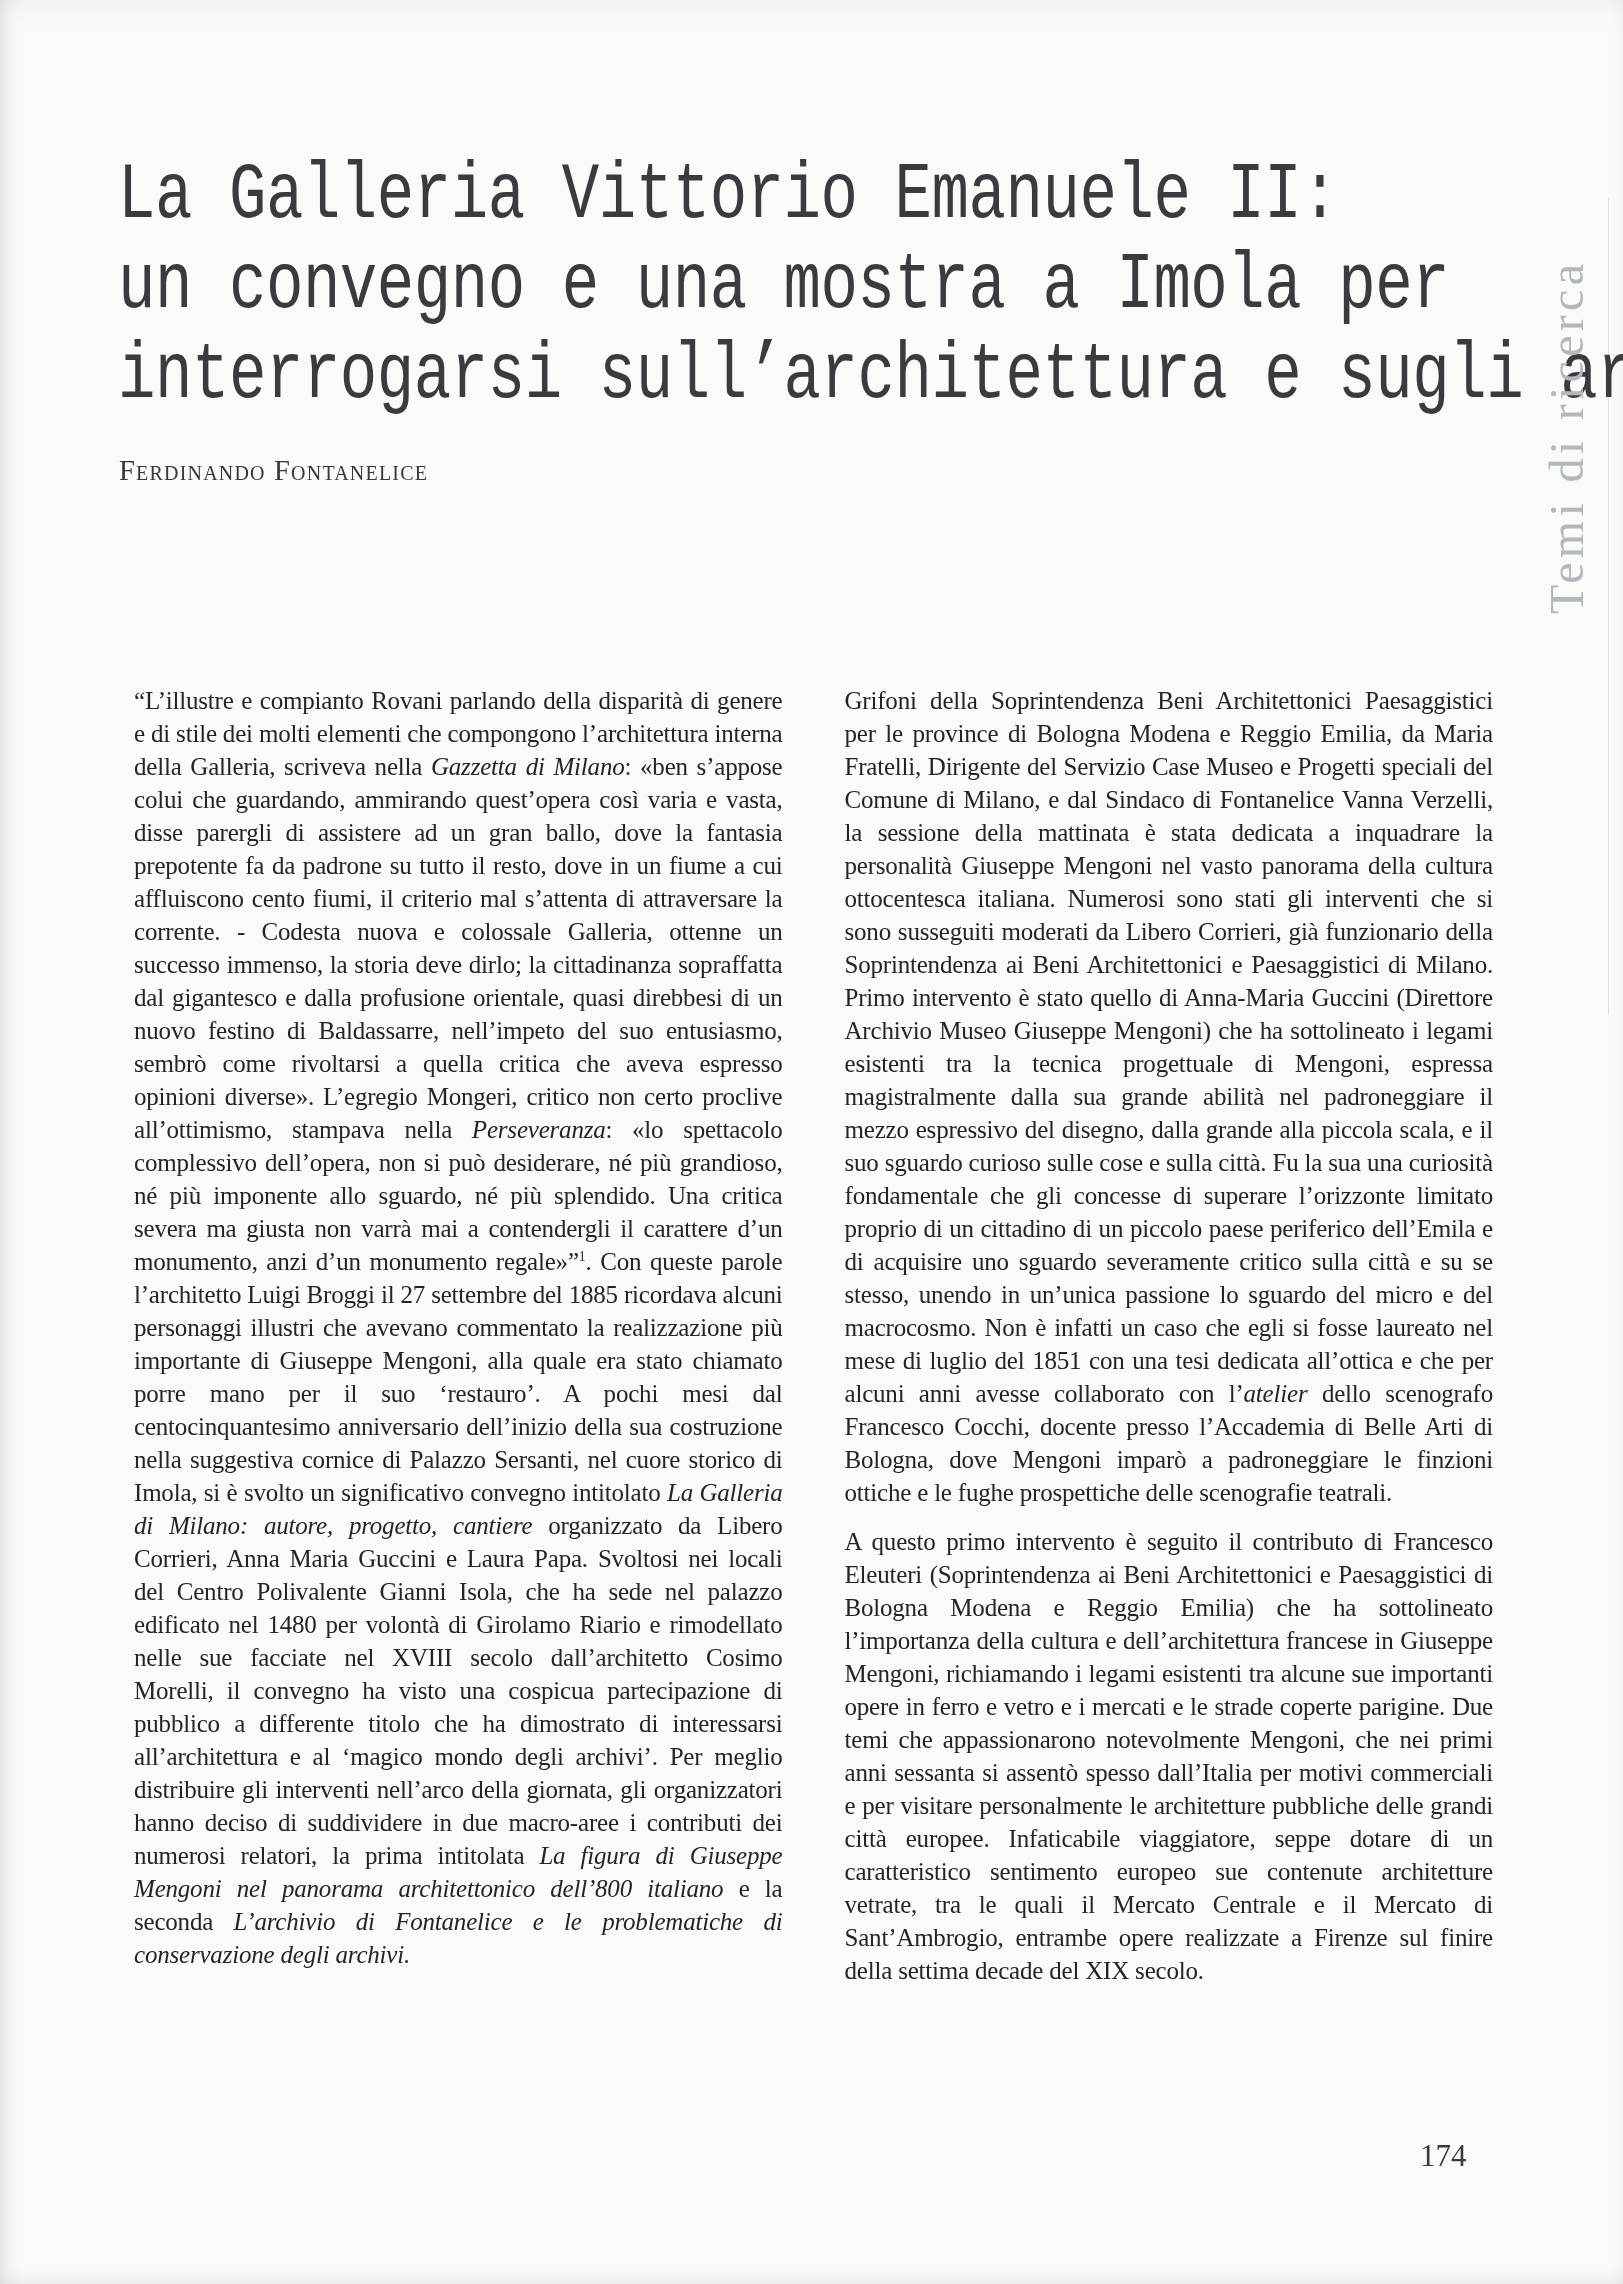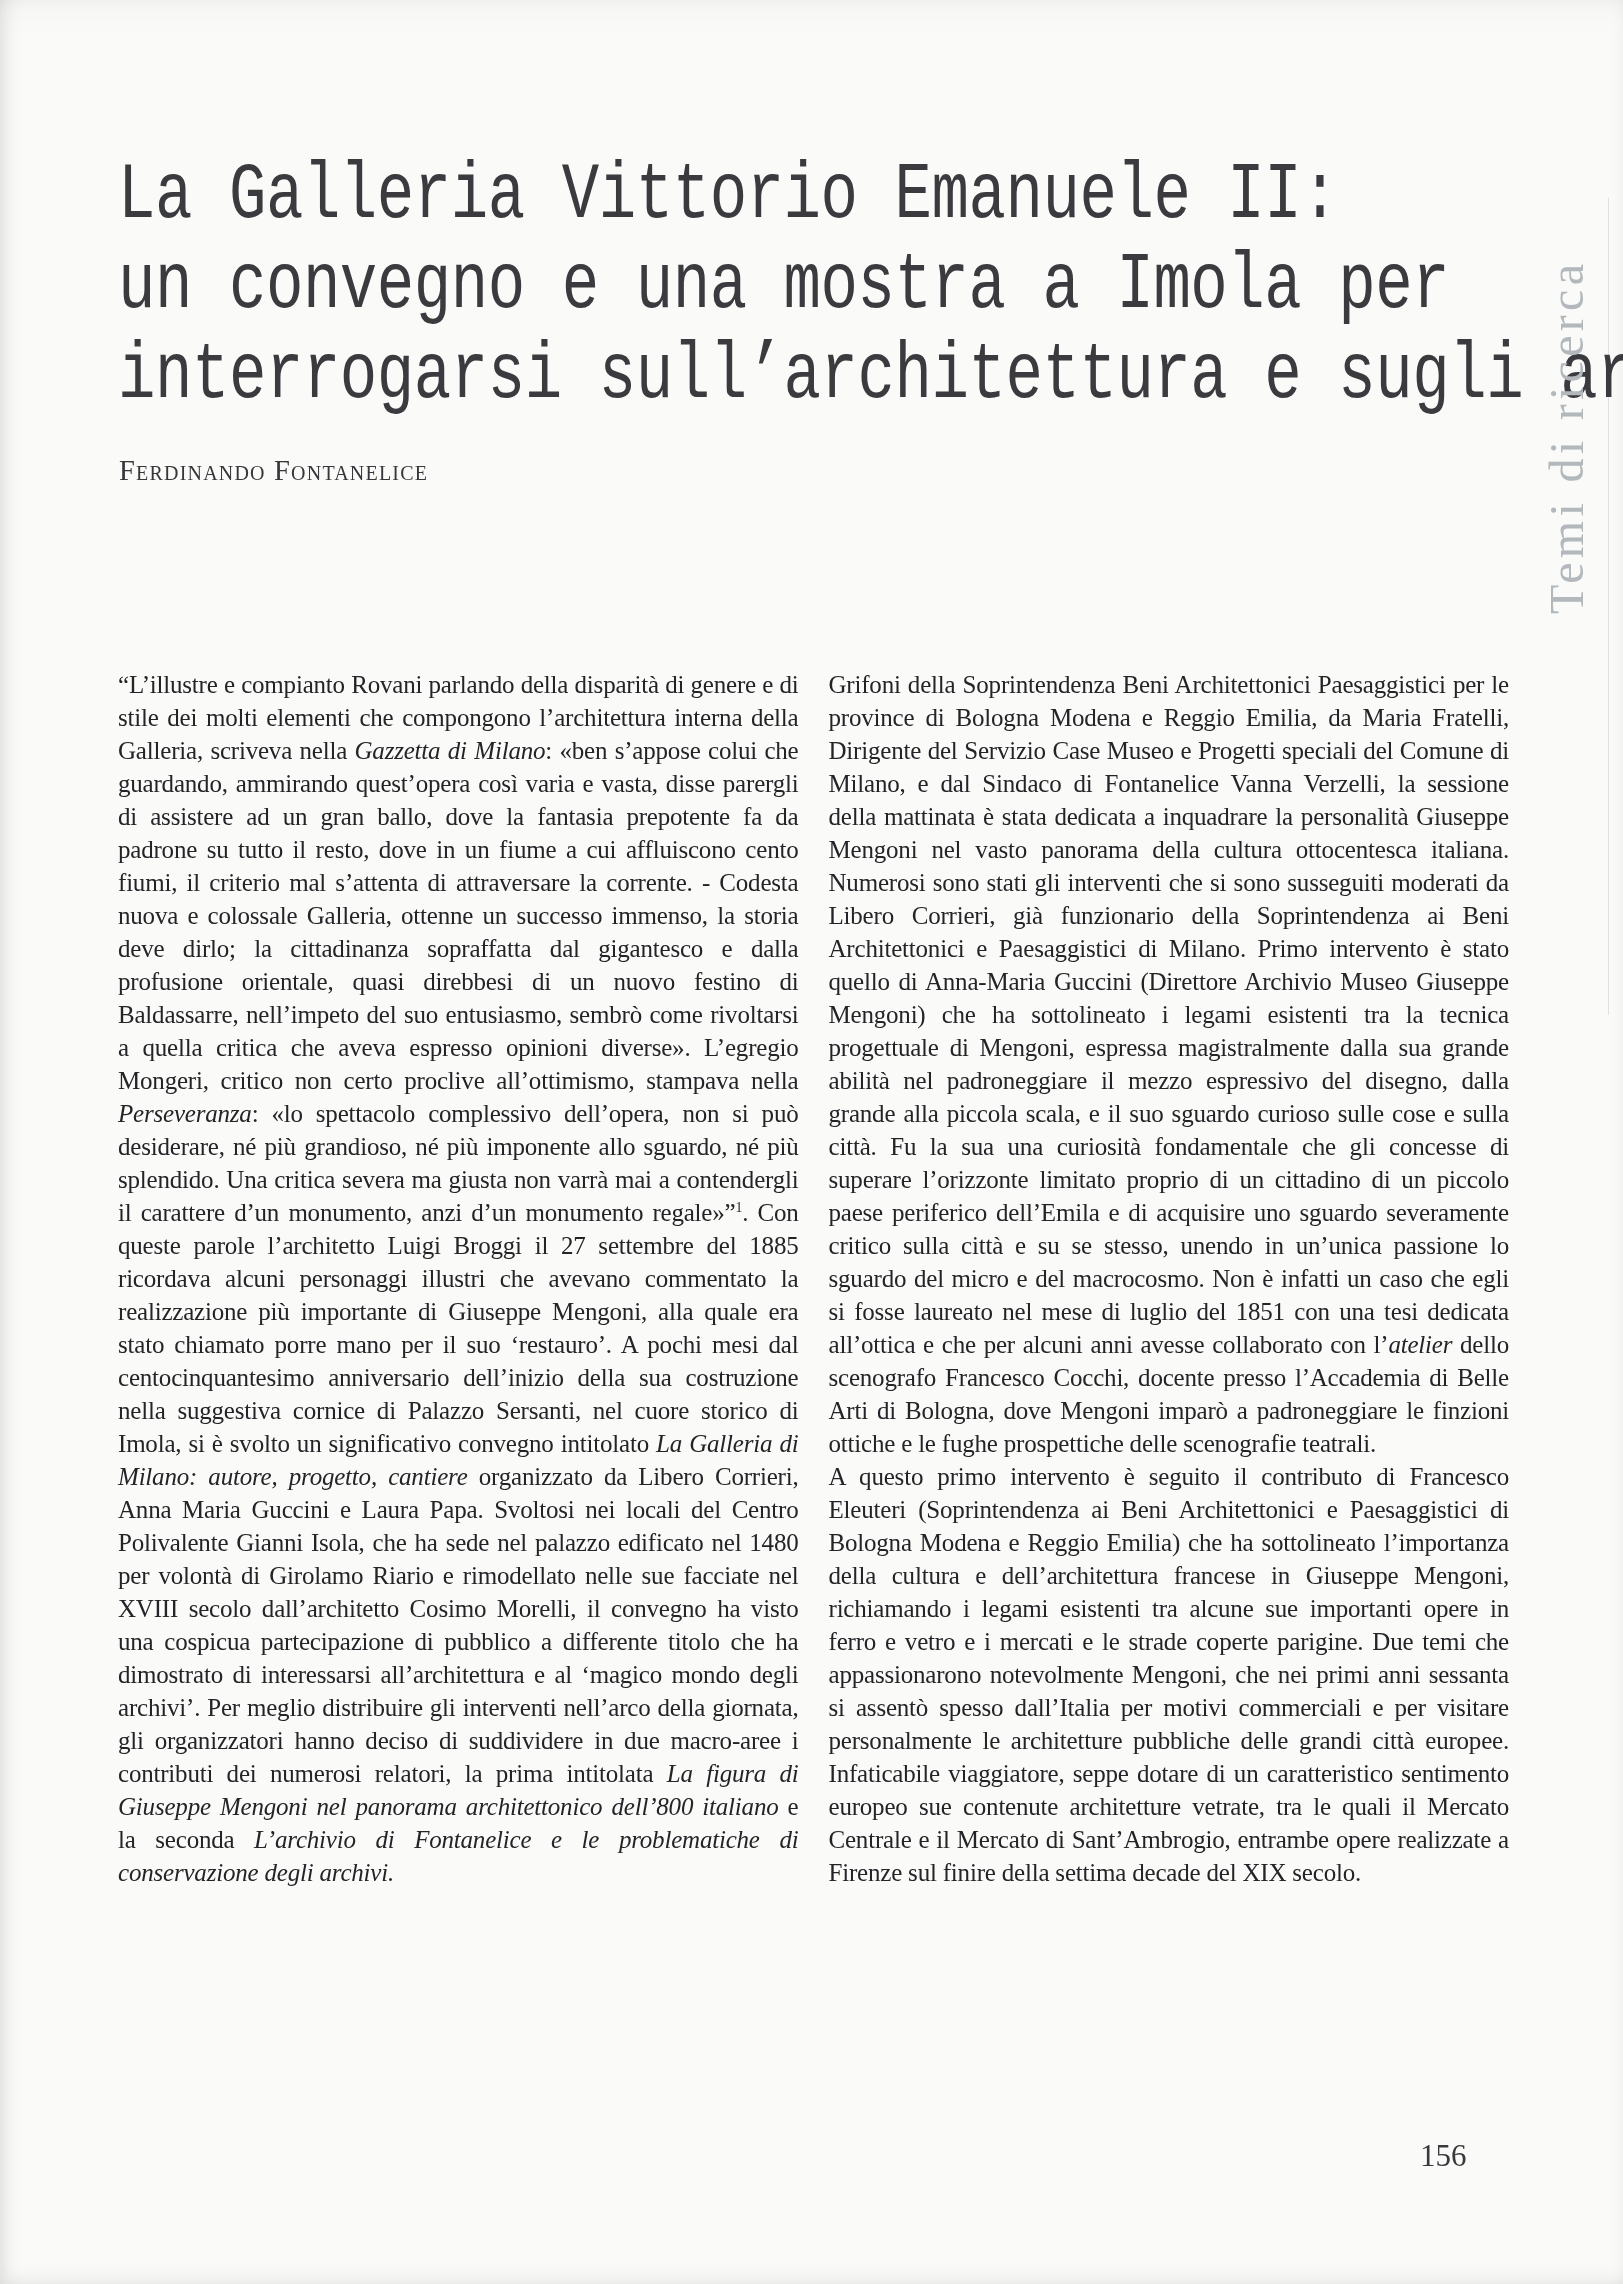--- a/index.html
+++ b/index.html
@@ -73,21 +73,21 @@
   }
   .col {
     width: 681px;
     font-size: 25px;
     line-height: 33px;
     text-align: justify;
     color: #242428;
     letter-spacing: -0.2px;
   }
   .col p {
-    margin: 0;
+    margin: 16px;
   }
   .col em {
     font-style: italic;
   }
   .col sup {
     font-size: 55%;
     vertical-align: super;
     line-height: 0;
   }
   .page-number {
@@ -118,16 +118,16 @@
   <div class="columns">
     <div class="col">
         <p><span>“L’illustre e compianto Rovani parlando della disparità di genere e di stile dei molti elementi che compongono l’architettura interna della Galleria, scriveva nella </span><em>Gazzetta di Milano</em><span>: «ben s’appose colui che guardando, ammirando quest’opera così varia e vasta, disse parergli di assistere ad un gran ballo, dove la fantasia prepotente fa da padrone su tutto il resto, dove in un fiume a cui affluiscono cento fiumi, il criterio mal s’attenta di attraversare la corrente. - Codesta nuova e colossale Galleria, ottenne un successo immenso, la storia deve dirlo; la cittadinanza sopraffatta dal gigantesco e dalla profusione orientale, quasi direbbesi di un nuovo festino di Baldassarre, nell’impeto del suo entusiasmo, sembrò come rivoltarsi a quella critica che aveva espresso opinioni diverse». L’egregio Mongeri, critico non certo proclive all’ottimismo, stampava nella </span><em>Perseveranza</em><span>: «lo spettacolo complessivo dell’opera, non si può desiderare, né più grandioso, né più imponente allo sguardo, né più splendido. Una critica severa ma giusta non varrà mai a contendergli il carattere d’un monumento, anzi d’un monumento regale»”</span><sup>1</sup><span>. Con queste parole l’architetto Luigi Broggi il 27 settembre del 1885 ricordava alcuni personaggi illustri che avevano commentato la realizzazione più importante di Giuseppe Mengoni, alla quale era stato chiamato porre mano per il suo ‘restauro’. A pochi mesi dal centocinquantesimo anniversario dell’inizio della sua costruzione nella suggestiva cornice di Palazzo Sersanti, nel cuore storico di Imola, si è svolto un significativo convegno intitolato </span><em>La Galleria di Milano: autore, progetto, cantiere</em><span> organizzato da Libero Corrieri, Anna Maria Guccini e Laura Papa. Svoltosi nei locali del Centro Polivalente Gianni Isola, che ha sede nel palazzo edificato nel 1480 per volontà di Girolamo Riario e rimodellato nelle sue facciate nel XVIII secolo dall’architetto Cosimo Morelli, il convegno ha visto una cospicua partecipazione di pubblico a differente titolo che ha dimostrato di interessarsi all’architettura e al ‘magico mondo degli archivi’. Per meglio distribuire gli interventi nell’arco della giornata, gli organizzatori hanno deciso di suddividere in due macro-aree i contributi dei numerosi relatori, la prima intitolata </span><em>La figura di Giuseppe Mengoni nel panorama architettonico dell’800 italiano</em><span> e la seconda </span><em>L’archivio di Fontanelice e le problematiche di conservazione degli archivi.</em></p>
       </div>
     <div class="col">
         <p><span>Grifoni della Soprintendenza Beni Architettonici Paesaggistici per le province di Bologna Modena e Reggio Emilia, da Maria Fratelli, Dirigente del Servizio Case Museo e Progetti speciali del Comune di Milano, e dal Sindaco di Fontanelice Vanna Verzelli, la sessione della mattinata è stata dedicata a inquadrare la personalità Giuseppe Mengoni nel vasto panorama della cultura ottocentesca italiana. Numerosi sono stati gli interventi che si sono susseguiti moderati da Libero Corrieri, già funzionario della Soprintendenza ai Beni Architettonici e Paesaggistici di Milano. Primo intervento è stato quello di Anna-Maria Guccini (Direttore Archivio Museo Giuseppe Mengoni) che ha sottolineato i legami esistenti tra la tecnica progettuale di Mengoni, espressa magistralmente dalla sua grande abilità nel padroneggiare il mezzo espressivo del disegno, dalla grande alla piccola scala, e il suo sguardo curioso sulle cose e sulla città. Fu la sua una curiosità fondamentale che gli concesse di superare l’orizzonte limitato proprio di un cittadino di un piccolo paese periferico dell’Emila e di acquisire uno sguardo severamente critico sulla città e su se stesso, unendo in un’unica passione lo sguardo del micro e del macrocosmo. Non è infatti un caso che egli si fosse laureato nel mese di luglio del 1851 con una tesi dedicata all’ottica e che per alcuni anni avesse collaborato con l’</span><em>atelier</em><span> dello scenografo Francesco Cocchi, docente presso l’Accademia di Belle Arti di Bologna, dove Mengoni imparò a padroneggiare le finzioni ottiche e le fughe prospettiche delle scenografie teatrali.</span></p>
         <p><span>A questo primo intervento è seguito il contributo di Francesco Eleuteri (Soprintendenza ai Beni Architettonici e Paesaggistici di Bologna Modena e Reggio Emilia) che ha sottolineato l’importanza della cultura e dell’architettura francese in Giuseppe Mengoni, richiamando i legami esistenti tra alcune sue importanti opere in ferro e vetro e i mercati e le strade coperte parigine. Due temi che appassionarono notevolmente Mengoni, che nei primi anni sessanta si assentò spesso dall’Italia per motivi commerciali e per visitare personalmente le architetture pubbliche delle grandi città europee. Infaticabile viaggiatore, seppe dotare di un caratteristico sentimento europeo sue contenute architetture vetrate, tra le quali il Mercato Centrale e il Mercato di Sant’Ambrogio, entrambe opere realizzate a Firenze sul finire della settima decade del XIX secolo.</span></p>
       </div>
   </div>
 
-  <div class="page-number">156</div>
+  <div class="page-number">174</div>
 
 </div>
 
 
 </body></html>

